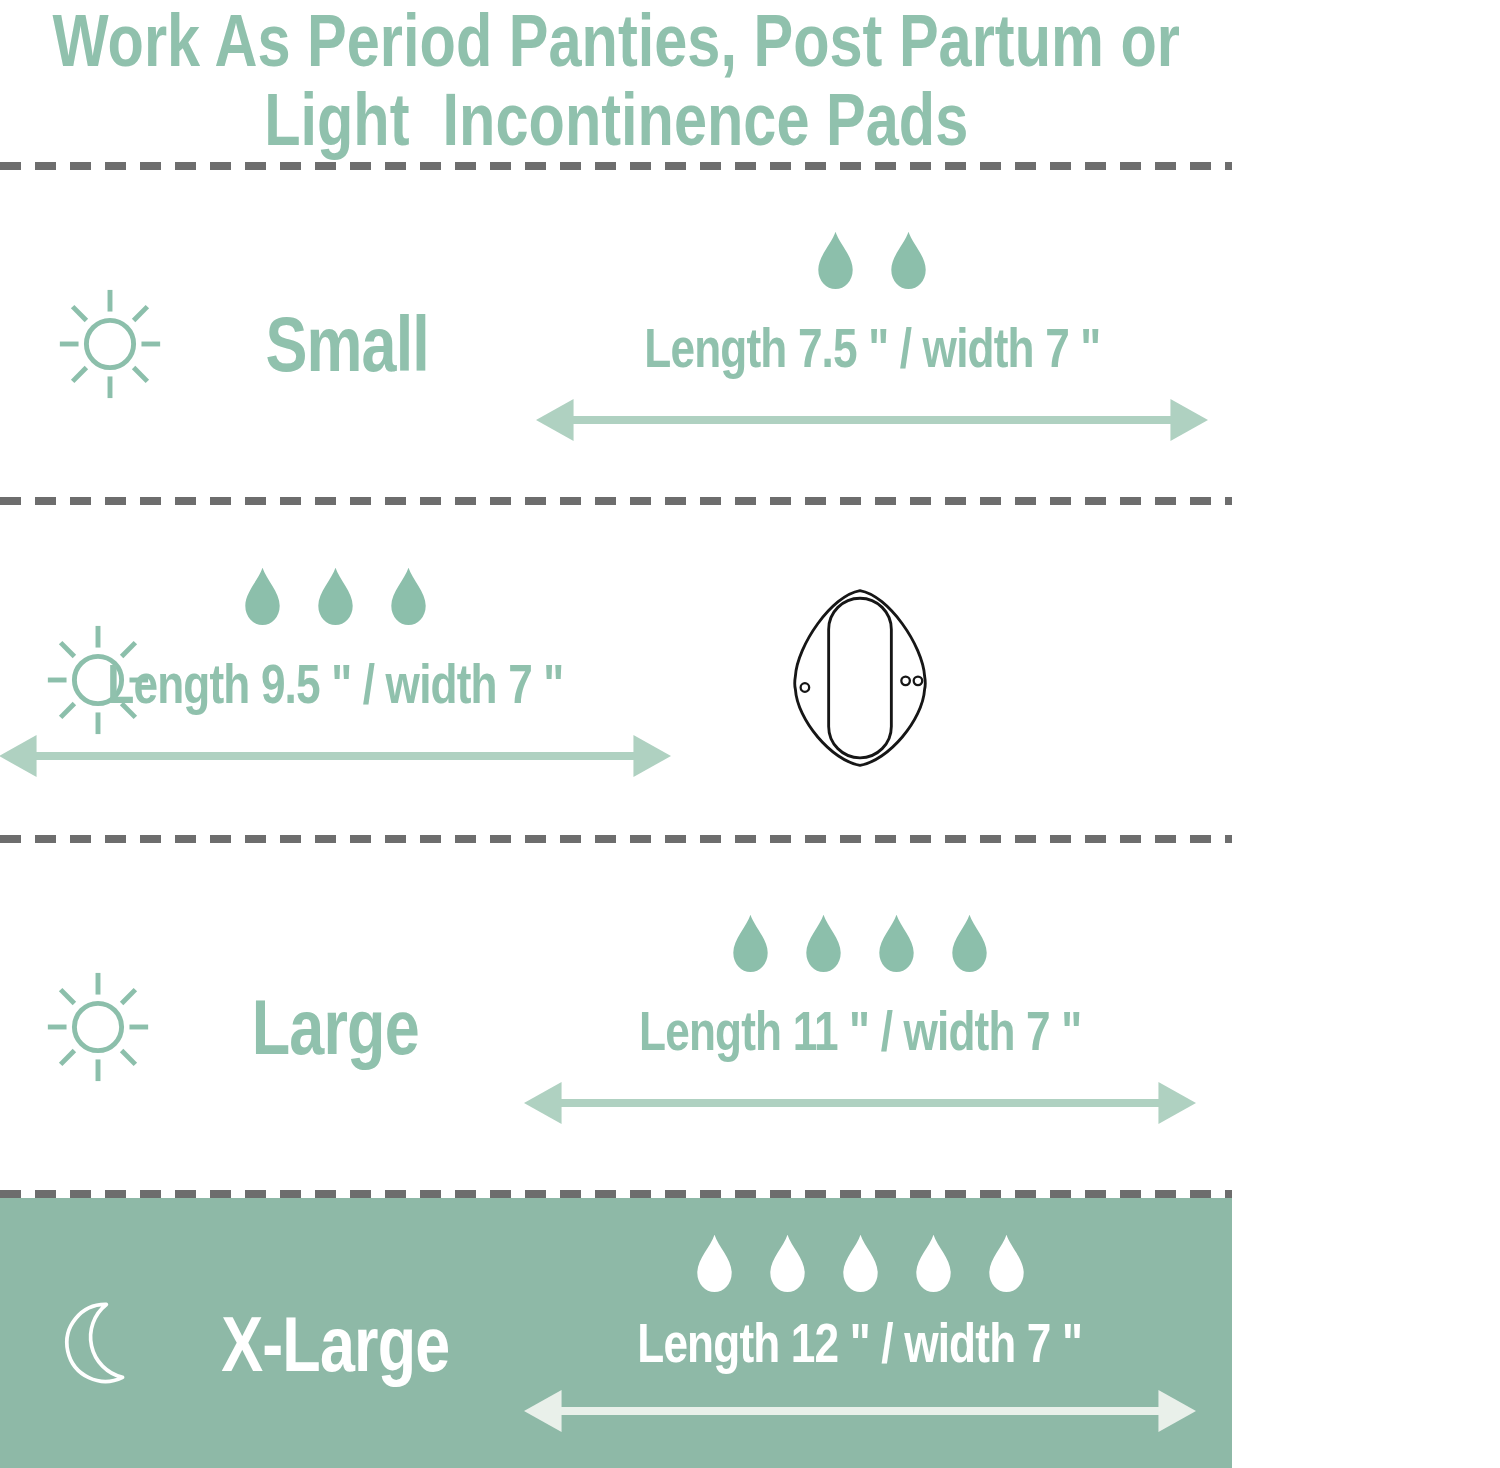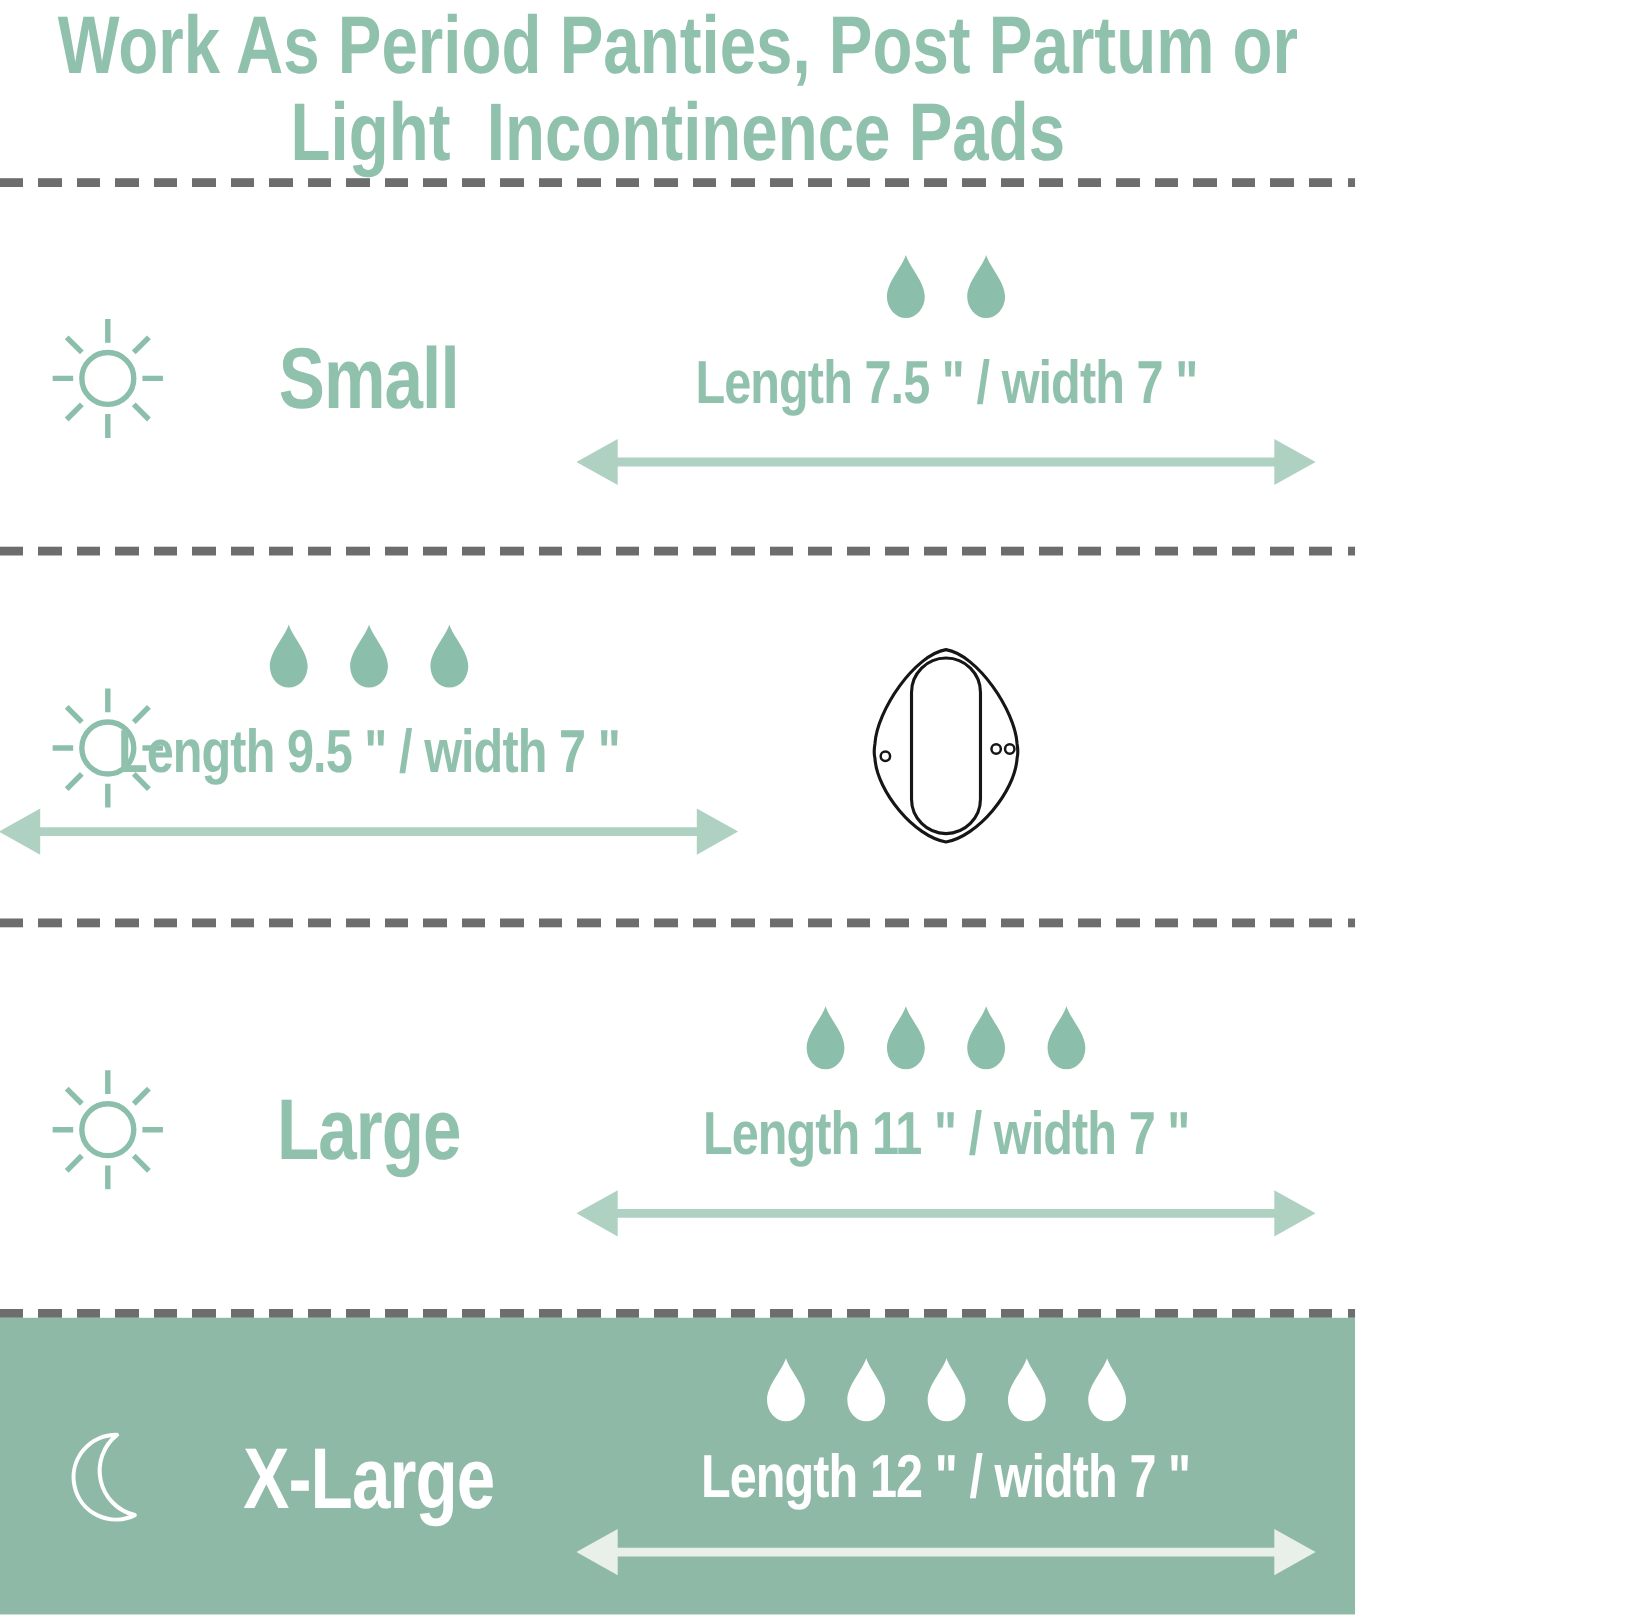--- a/index.html
+++ b/index.html
@@ -21,21 +21,21 @@
     height:8px;flex:0 0 auto;width:100%;
     background:repeating-linear-gradient(90deg,
       var(--dash-gray,#6d6d6d) 0px, var(--dash-gray,#6d6d6d) 21px,
       transparent 21px, transparent 35px);
   }
   
   .size-row{
     display:grid;grid-template-columns:195px 280px 770px 1fr;
     align-items:center;flex:0 0 auto;
   }
-  .row-small {height:327px;}
+  .row-small {height:327px;margin-left:12px;}
   .row-medium{height:330px;}
   .row-large {height:347px;text-align:center;}
   .row-xlarge{height:270px;background:var(--section-bg,#8eb9a7);text-align:center;}
   .icon-cell,.label-cell,.pad-cell{display:flex;align-items:center;justify-content:center;}
   .icon-cell,.label-cell{transform:translateY(10px);}
   .label{font-size:74px;color:var(--accent-text,#90c1ad);letter-spacing:-1px;}
   .row-xlarge .label{color:var(--white,#ffffff);}
   .mid-cell{display:flex;flex-direction:column;align-items:center;justify-content:center;}
   .drops{display:flex;gap:30px;height:66px;align-items:flex-end;color:var(--drop-green,#8cbfab);}
   .row-xlarge .drops{color:var(--white,#ffffff);height:62px;}

